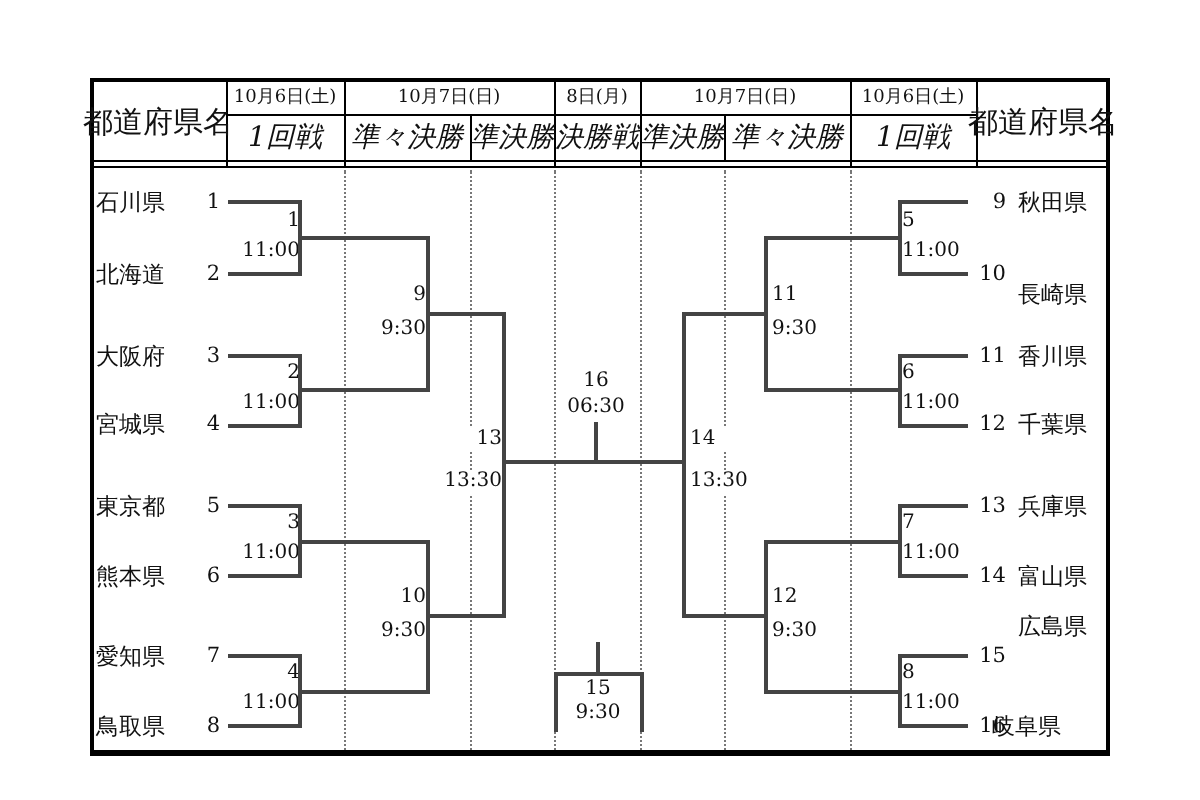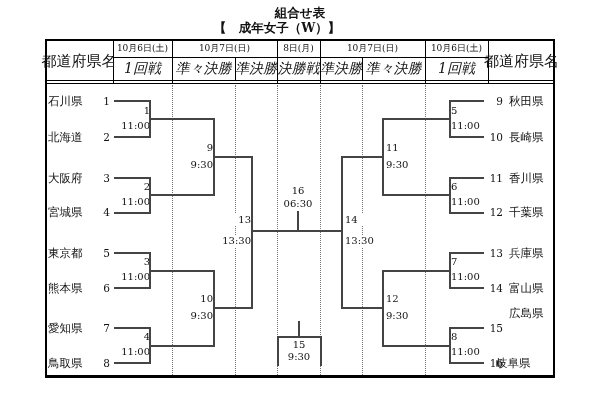--- a/index.html
+++ b/index.html
@@ -32,22 +32,20 @@
   .t-name{position:absolute;width:62px;height:14px;line-height:14px;font-size:11.5px;
        z-index:2;white-space:nowrap;}
   .t-seed{position:absolute;width:18px;height:14px;line-height:14px;font-size:10.5px;
        text-align:right;z-index:2;white-space:nowrap;}
 </style>
 </head>
 <body>
 
 <div class="canvas">
 
-  <div class="title">組合せ表</div>
-  <div class="subtitle">【　成年女子（W）】</div>
 
   <div class="frame"></div>
 
   <div class="grid" style="left:113px;top:39px;width:1px;height:44px"></div>
   <div class="grid" style="left:172px;top:39px;width:1px;height:44px"></div>
   <div class="grid" style="left:235px;top:57px;width:1px;height:24px"></div>
   <div class="grid" style="left:277px;top:39px;width:1px;height:44px"></div>
   <div class="grid" style="left:320px;top:39px;width:1px;height:44px"></div>
   <div class="grid" style="left:362px;top:57px;width:1px;height:24px"></div>
   <div class="grid" style="left:425px;top:39px;width:1px;height:44px"></div>
@@ -91,21 +89,21 @@
   <div class="t-name" style="left:48px;top:281px">熊本県</div>
   <div class="t-seed" style="left:92px;top:281px">6</div>
   <div class="t-name" style="left:48px;top:321px">愛知県</div>
   <div class="t-seed" style="left:92px;top:321px">7</div>
   <div class="t-name" style="left:48px;top:356px">鳥取県</div>
   <div class="t-seed" style="left:92px;top:356px">8</div>
 
   <div class="t-seed" style="left:486px;top:94px;width:17px">9</div>
   <div class="t-name" style="left:509px;top:94px">秋田県</div>
   <div class="t-seed" style="left:486px;top:130px;width:17px">10</div>
-  <div class="t-name" style="left:509px;top:130px">長崎県</div>
+  <div class="t-name" style="left:509px;top:140px">長崎県</div>
   <div class="t-seed" style="left:486px;top:171px;width:17px">11</div>
   <div class="t-name" style="left:509px;top:171px">香川県</div>
   <div class="t-seed" style="left:486px;top:205px;width:17px">12</div>
   <div class="t-name" style="left:509px;top:205px">千葉県</div>
   <div class="t-seed" style="left:486px;top:246px;width:17px">13</div>
   <div class="t-name" style="left:509px;top:246px">兵庫県</div>
   <div class="t-seed" style="left:486px;top:281px;width:17px">14</div>
   <div class="t-name" style="left:509px;top:281px">富山県</div>
   <div class="t-seed" style="left:486px;top:321px;width:17px">15</div>
   <div class="t-name" style="left:509px;top:306px">広島県</div>

